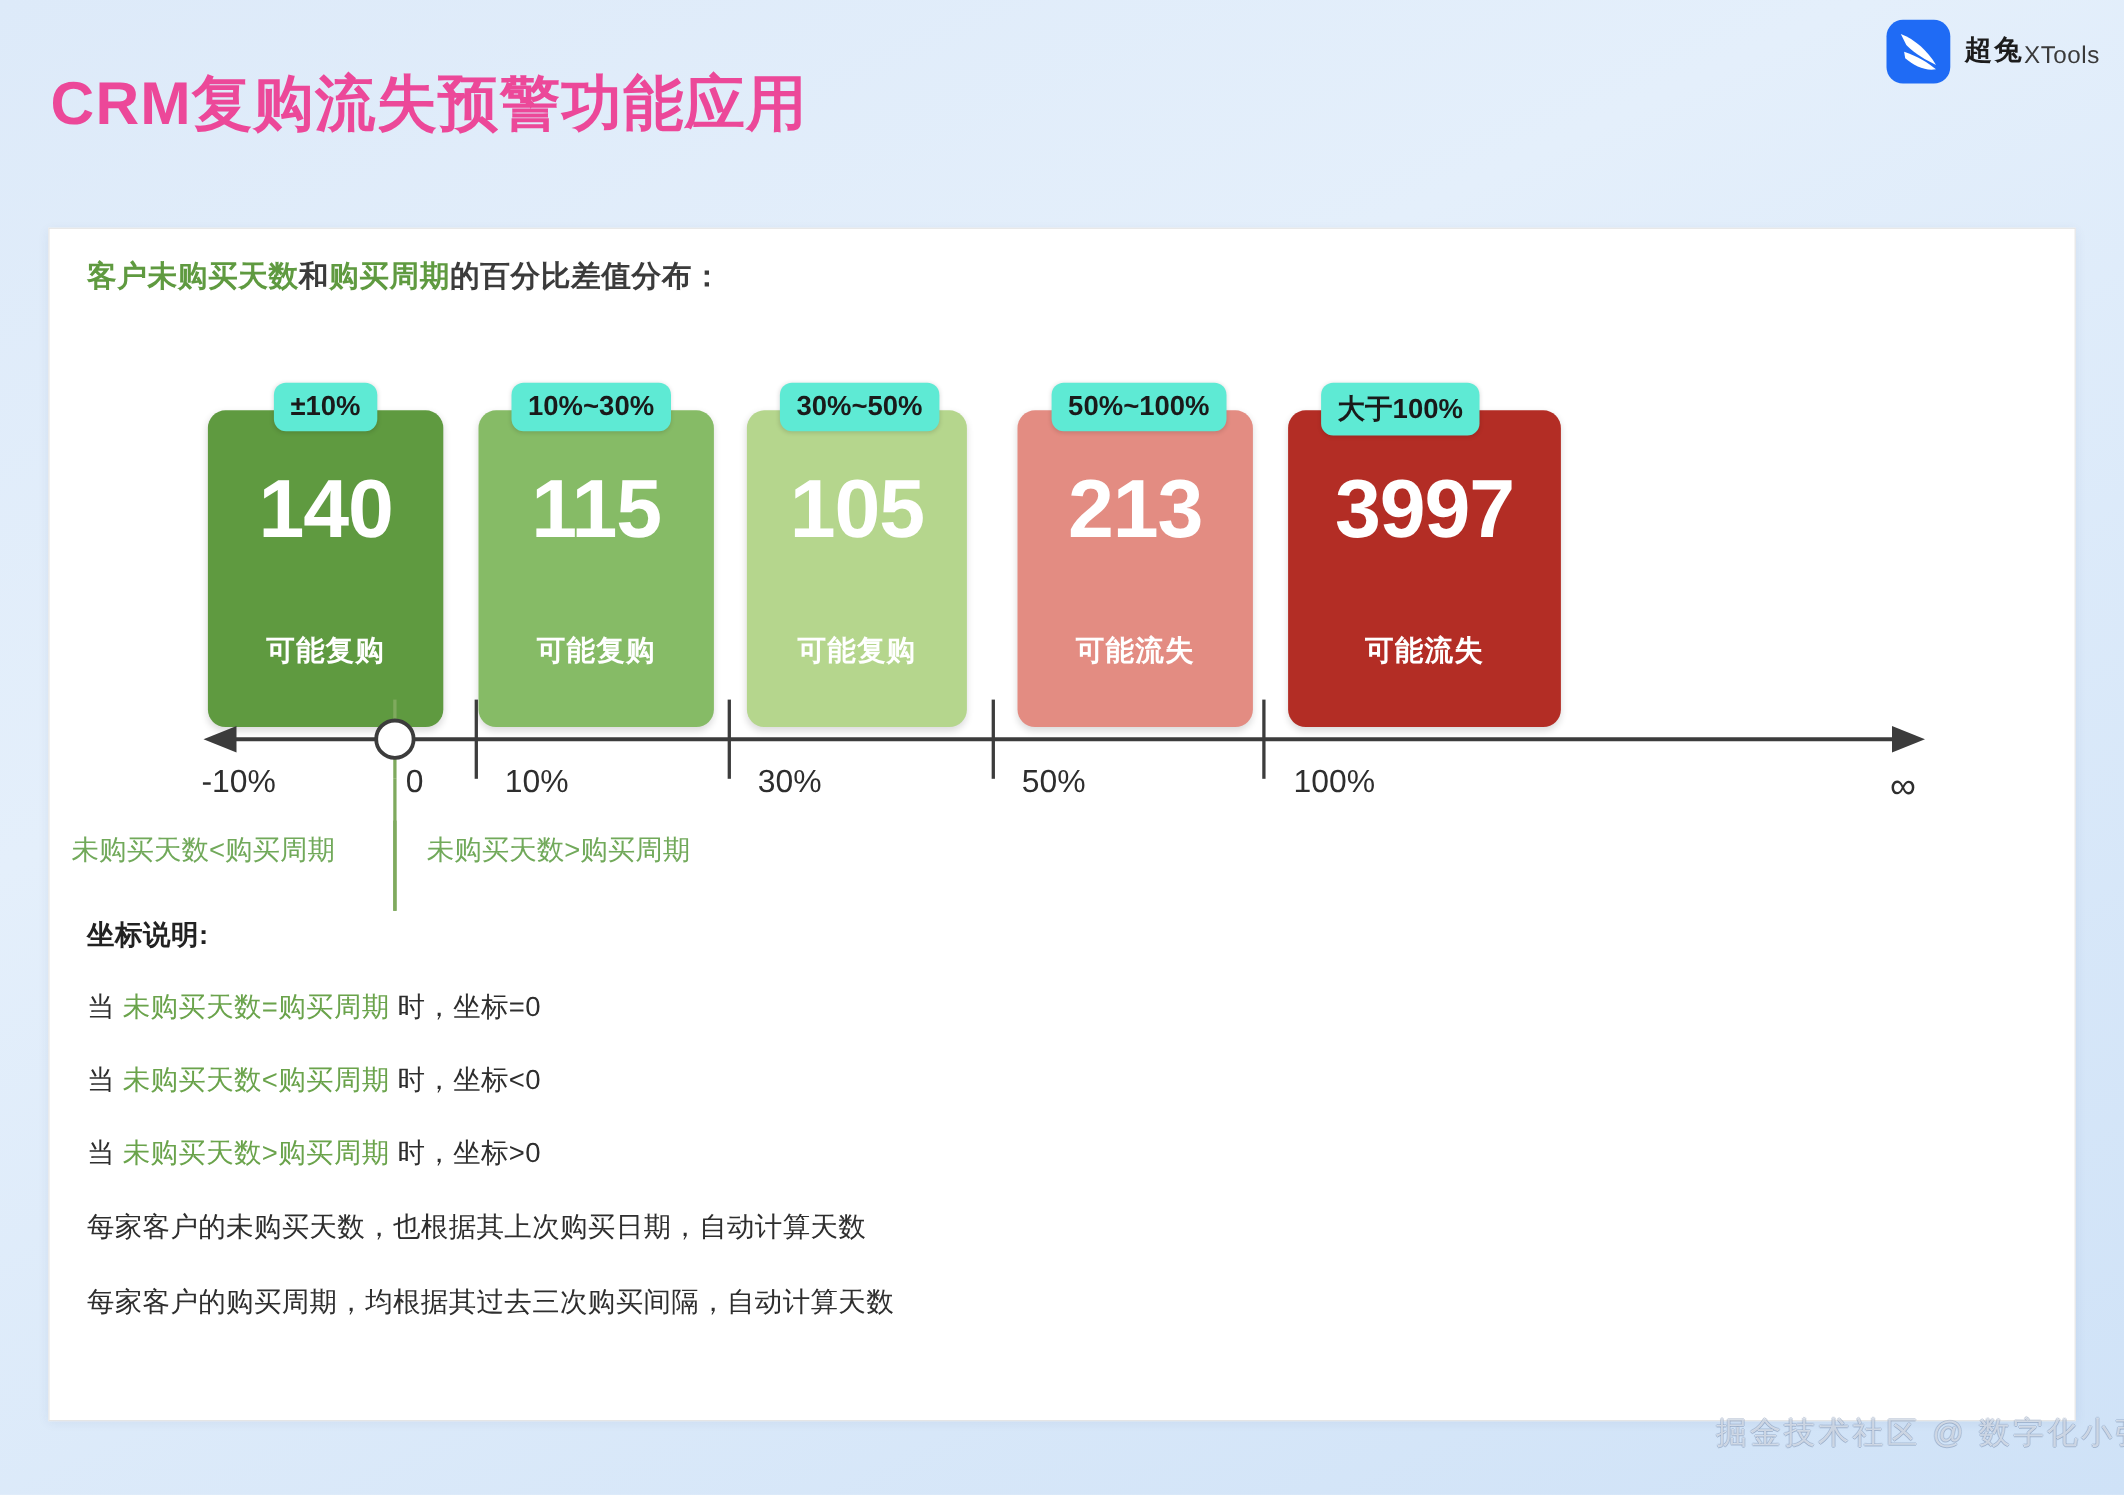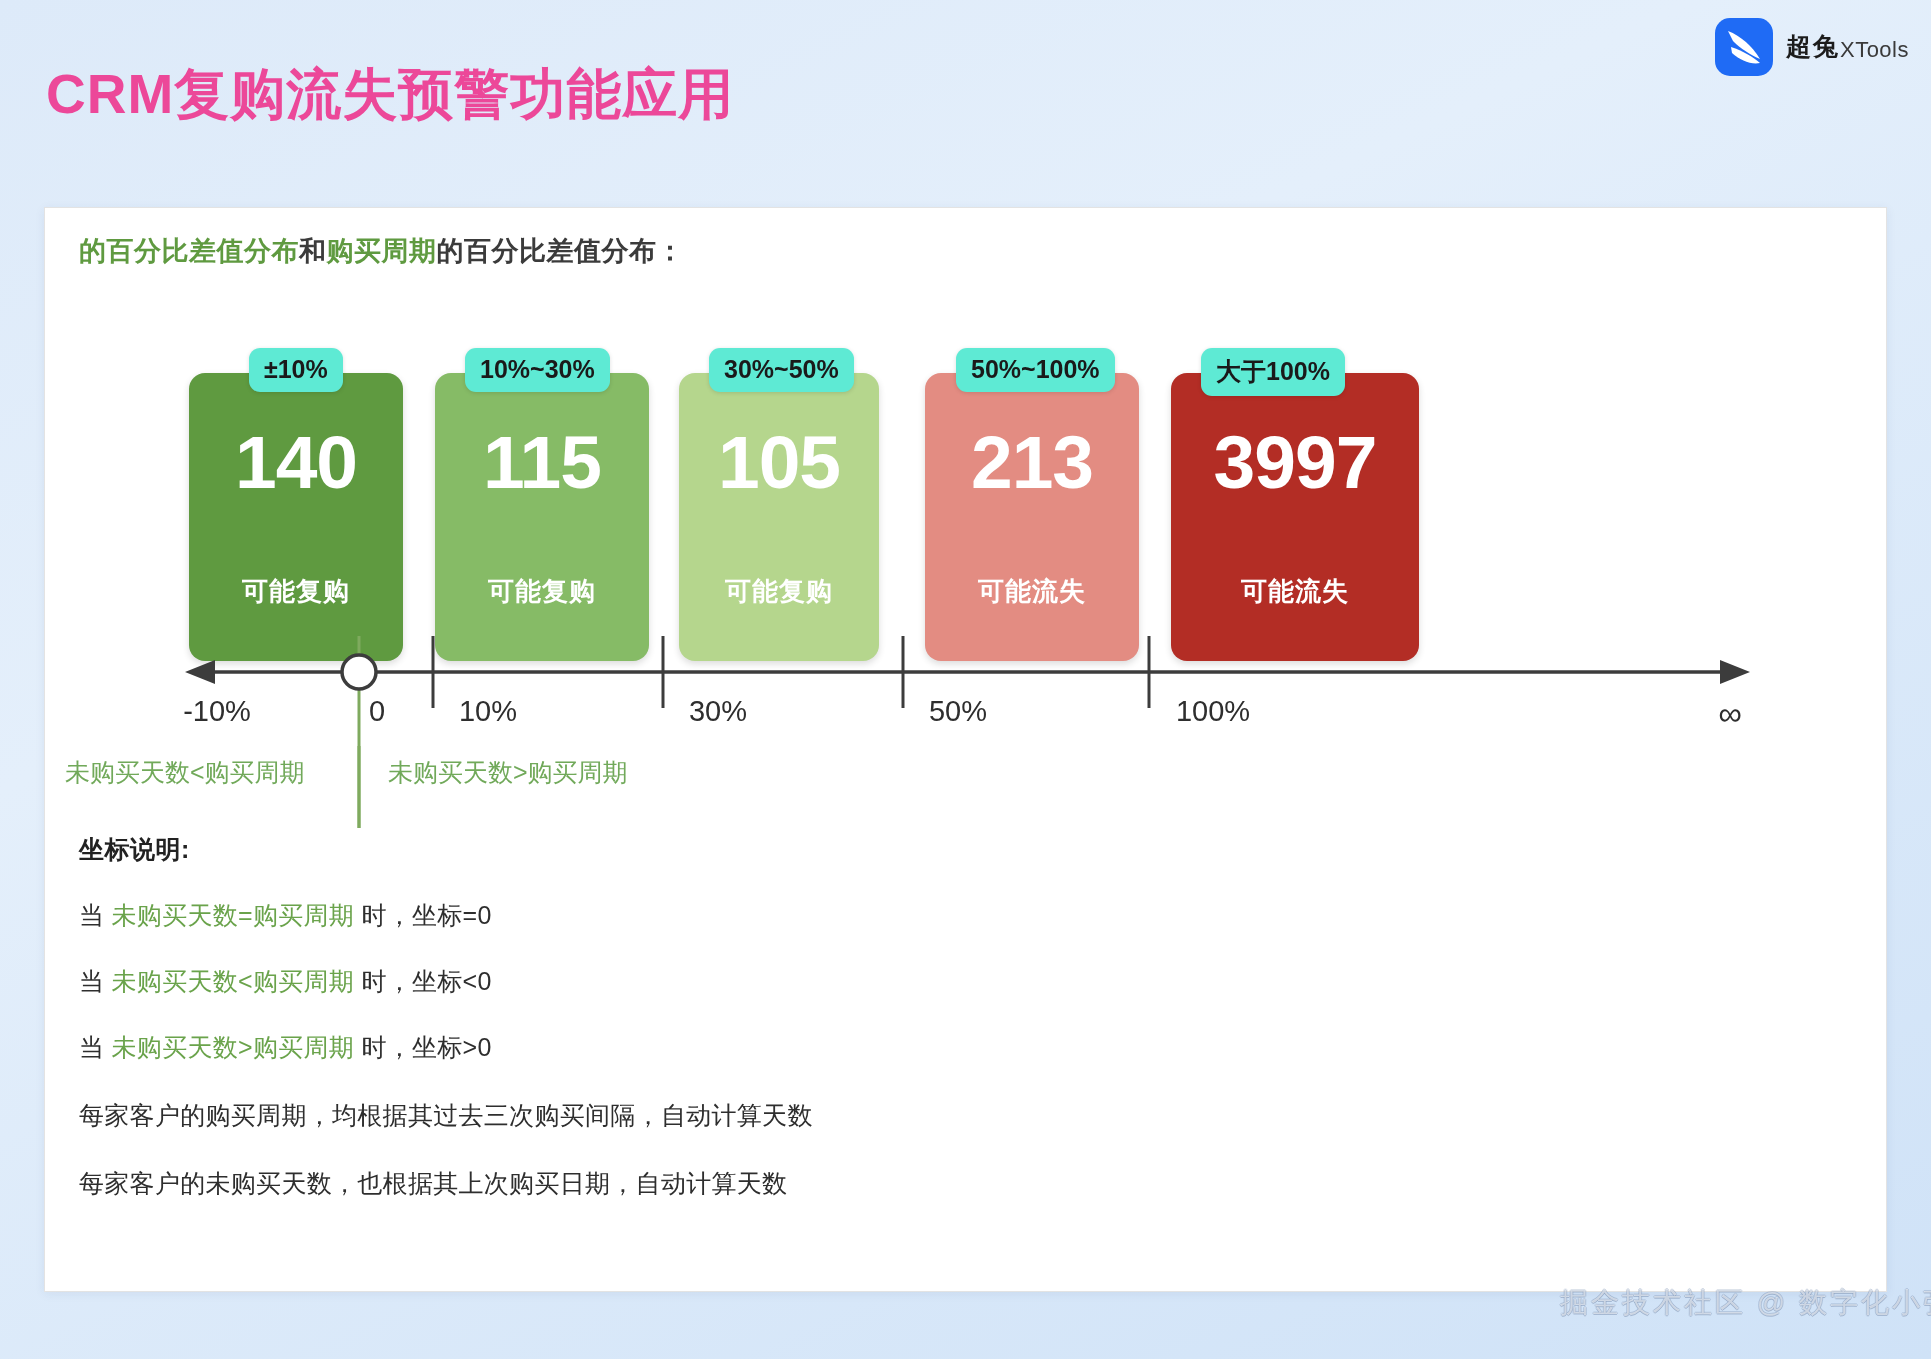--- a/index.html
+++ b/index.html
@@ -131,21 +131,21 @@
     </div>
     <div class="brand-text">
       <span class="brand-cn">超兔</span>
       <span class="brand-en">XTools</span>
     </div>
   </div>
 </div>
 
 <div class="panel">
 
-  <div class="subtitle"><span class="g">的百分比差值分布</span><span>和</span><span class="g">购买周期</span><span>的百分比差值分布：</span></div>
+  <div class="subtitle"><span class="g">客户未购买天数</span><span>和</span><span class="g">购买周期</span><span>的百分比差值分布：</span></div>
 
   <div class="cards">
 
     <div class="badge" style="left:204px">±10%</div>
     <div class="card" style="left:144px;width:214px;background:#5f9a40">
       <div class="card-value">140</div>
       <div class="card-label">可能复购</div>
     </div>
 
     <div class="badge" style="left:420px">10%~30%</div>
@@ -208,18 +208,18 @@
 
   <div class="explain">
     <h4>坐标说明:</h4>
 
     <p><span>当 </span><span class="g">未购买天数=购买周期</span><span> 时，坐标=0</span></p>
 
     <p><span>当 </span><span class="g">未购买天数&lt;购买周期</span><span> 时，坐标&lt;0</span></p>
 
     <p><span>当 </span><span class="g">未购买天数&gt;购买周期</span><span> 时，坐标&gt;0</span></p>
 
+    <p class="plain">每家客户的未购买天数，也根据其上次购买日期，自动计算天数</p>
     <p class="plain">每家客户的购买周期，均根据其过去三次购买间隔，自动计算天数</p>
-    <p class="plain">每家客户的未购买天数，也根据其上次购买日期，自动计算天数</p>
   </div>
 </div>
 
 <div class="watermark">掘金技术社区 @ 数字化小张</div>
 
 </body></html>

